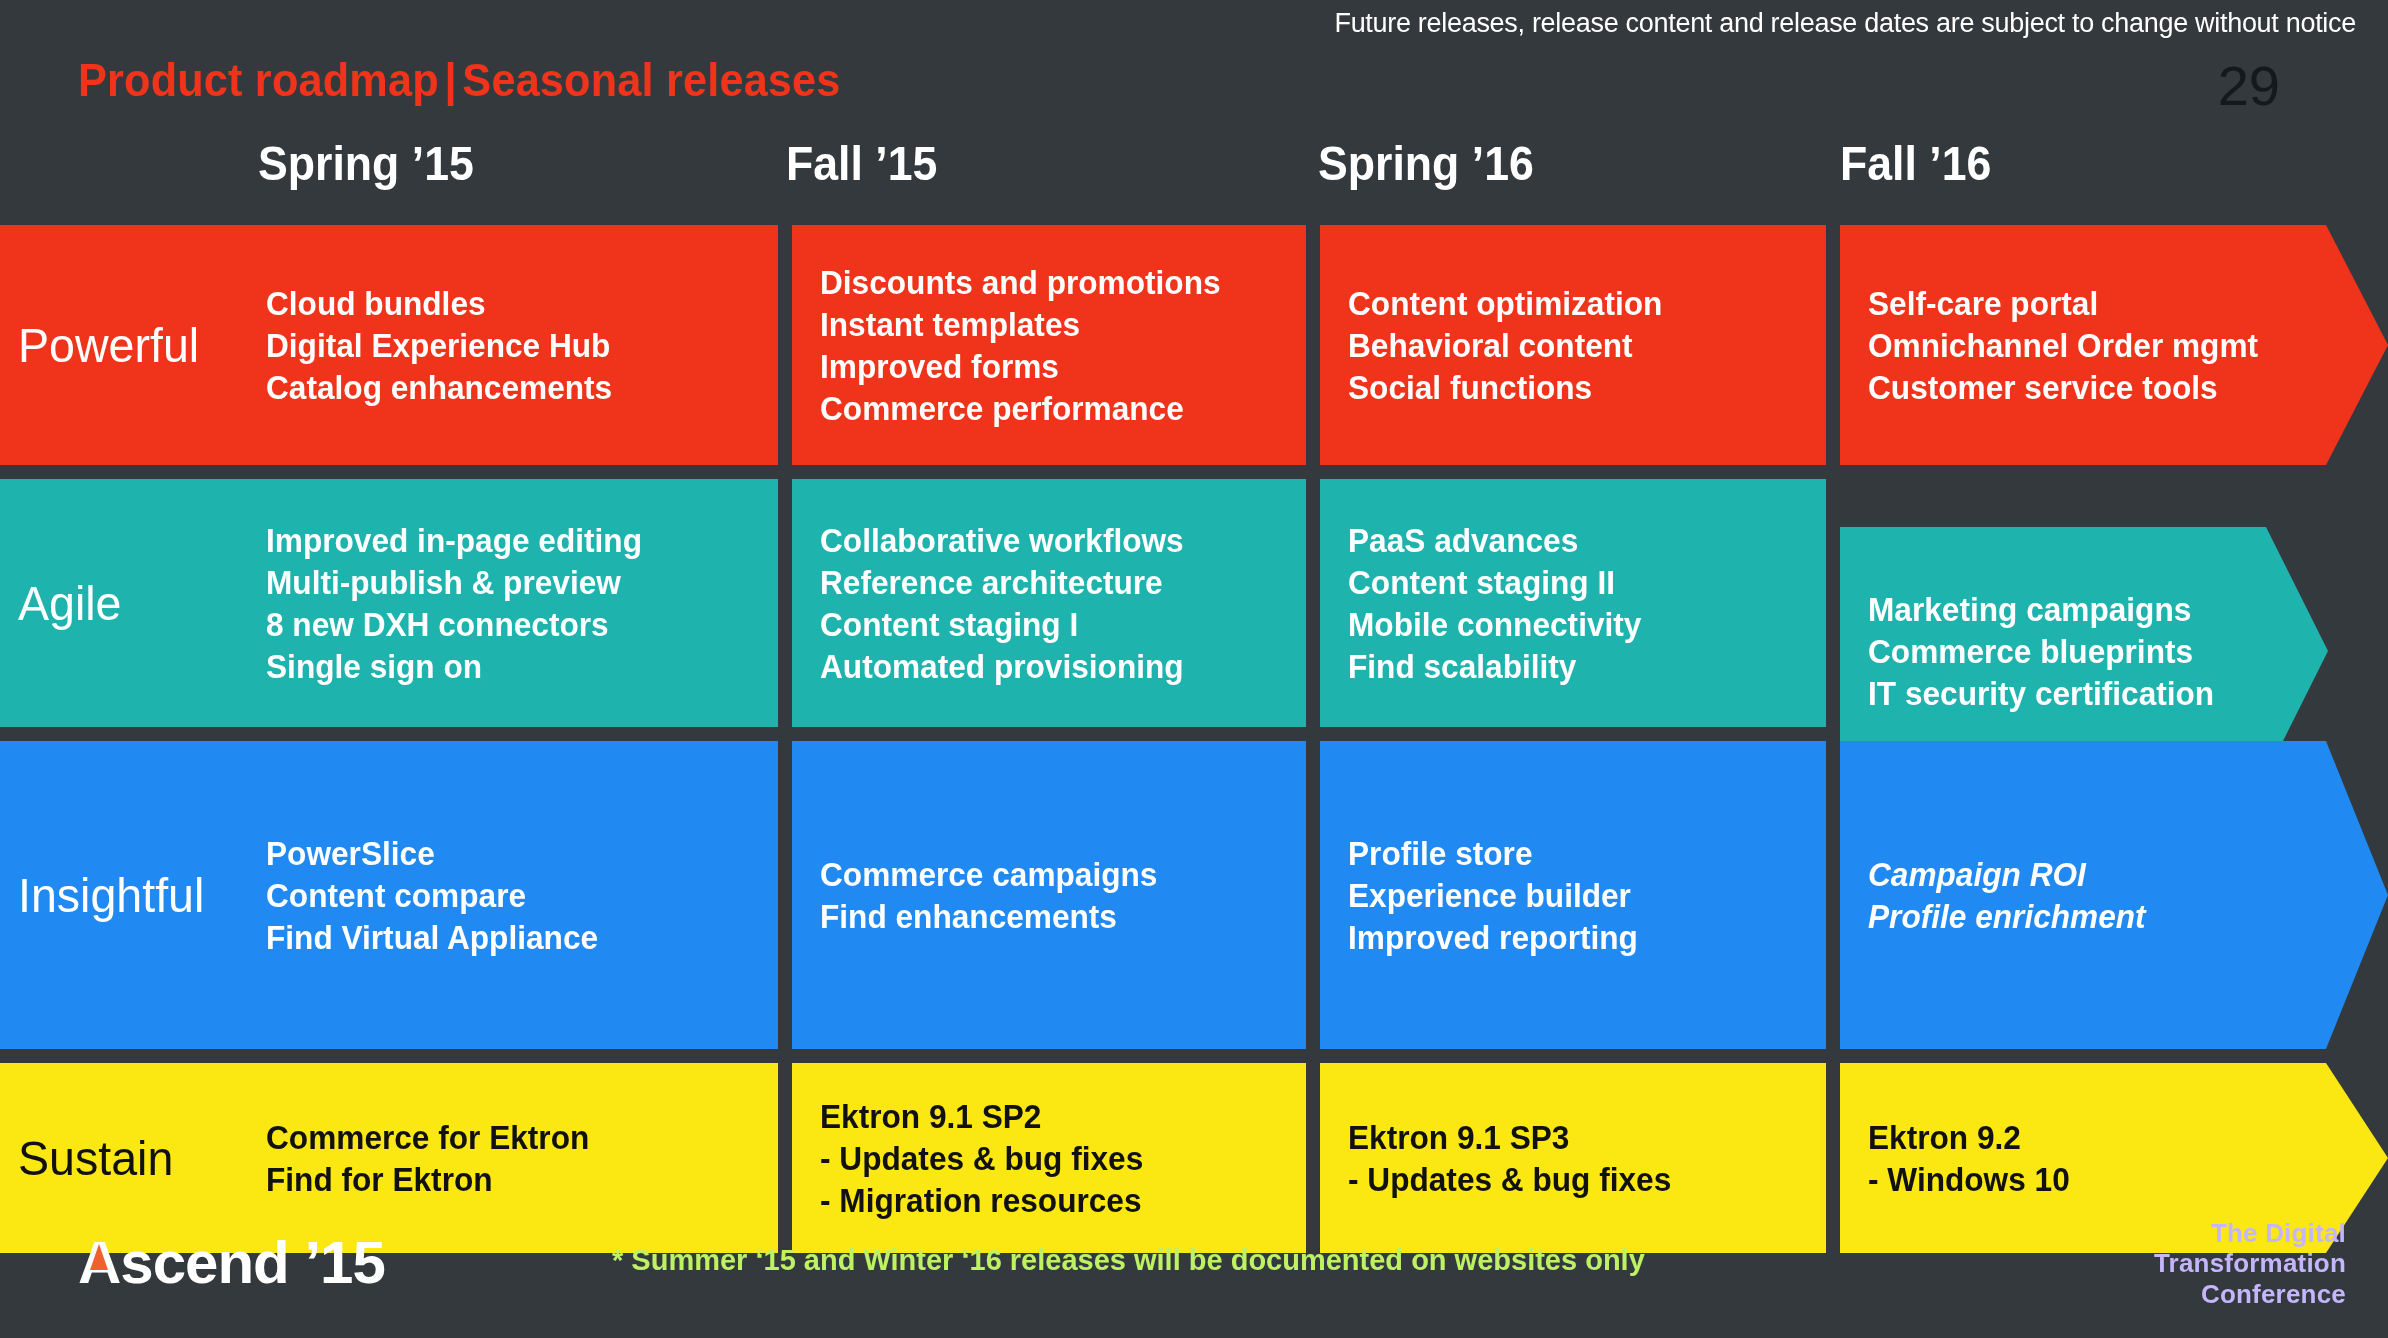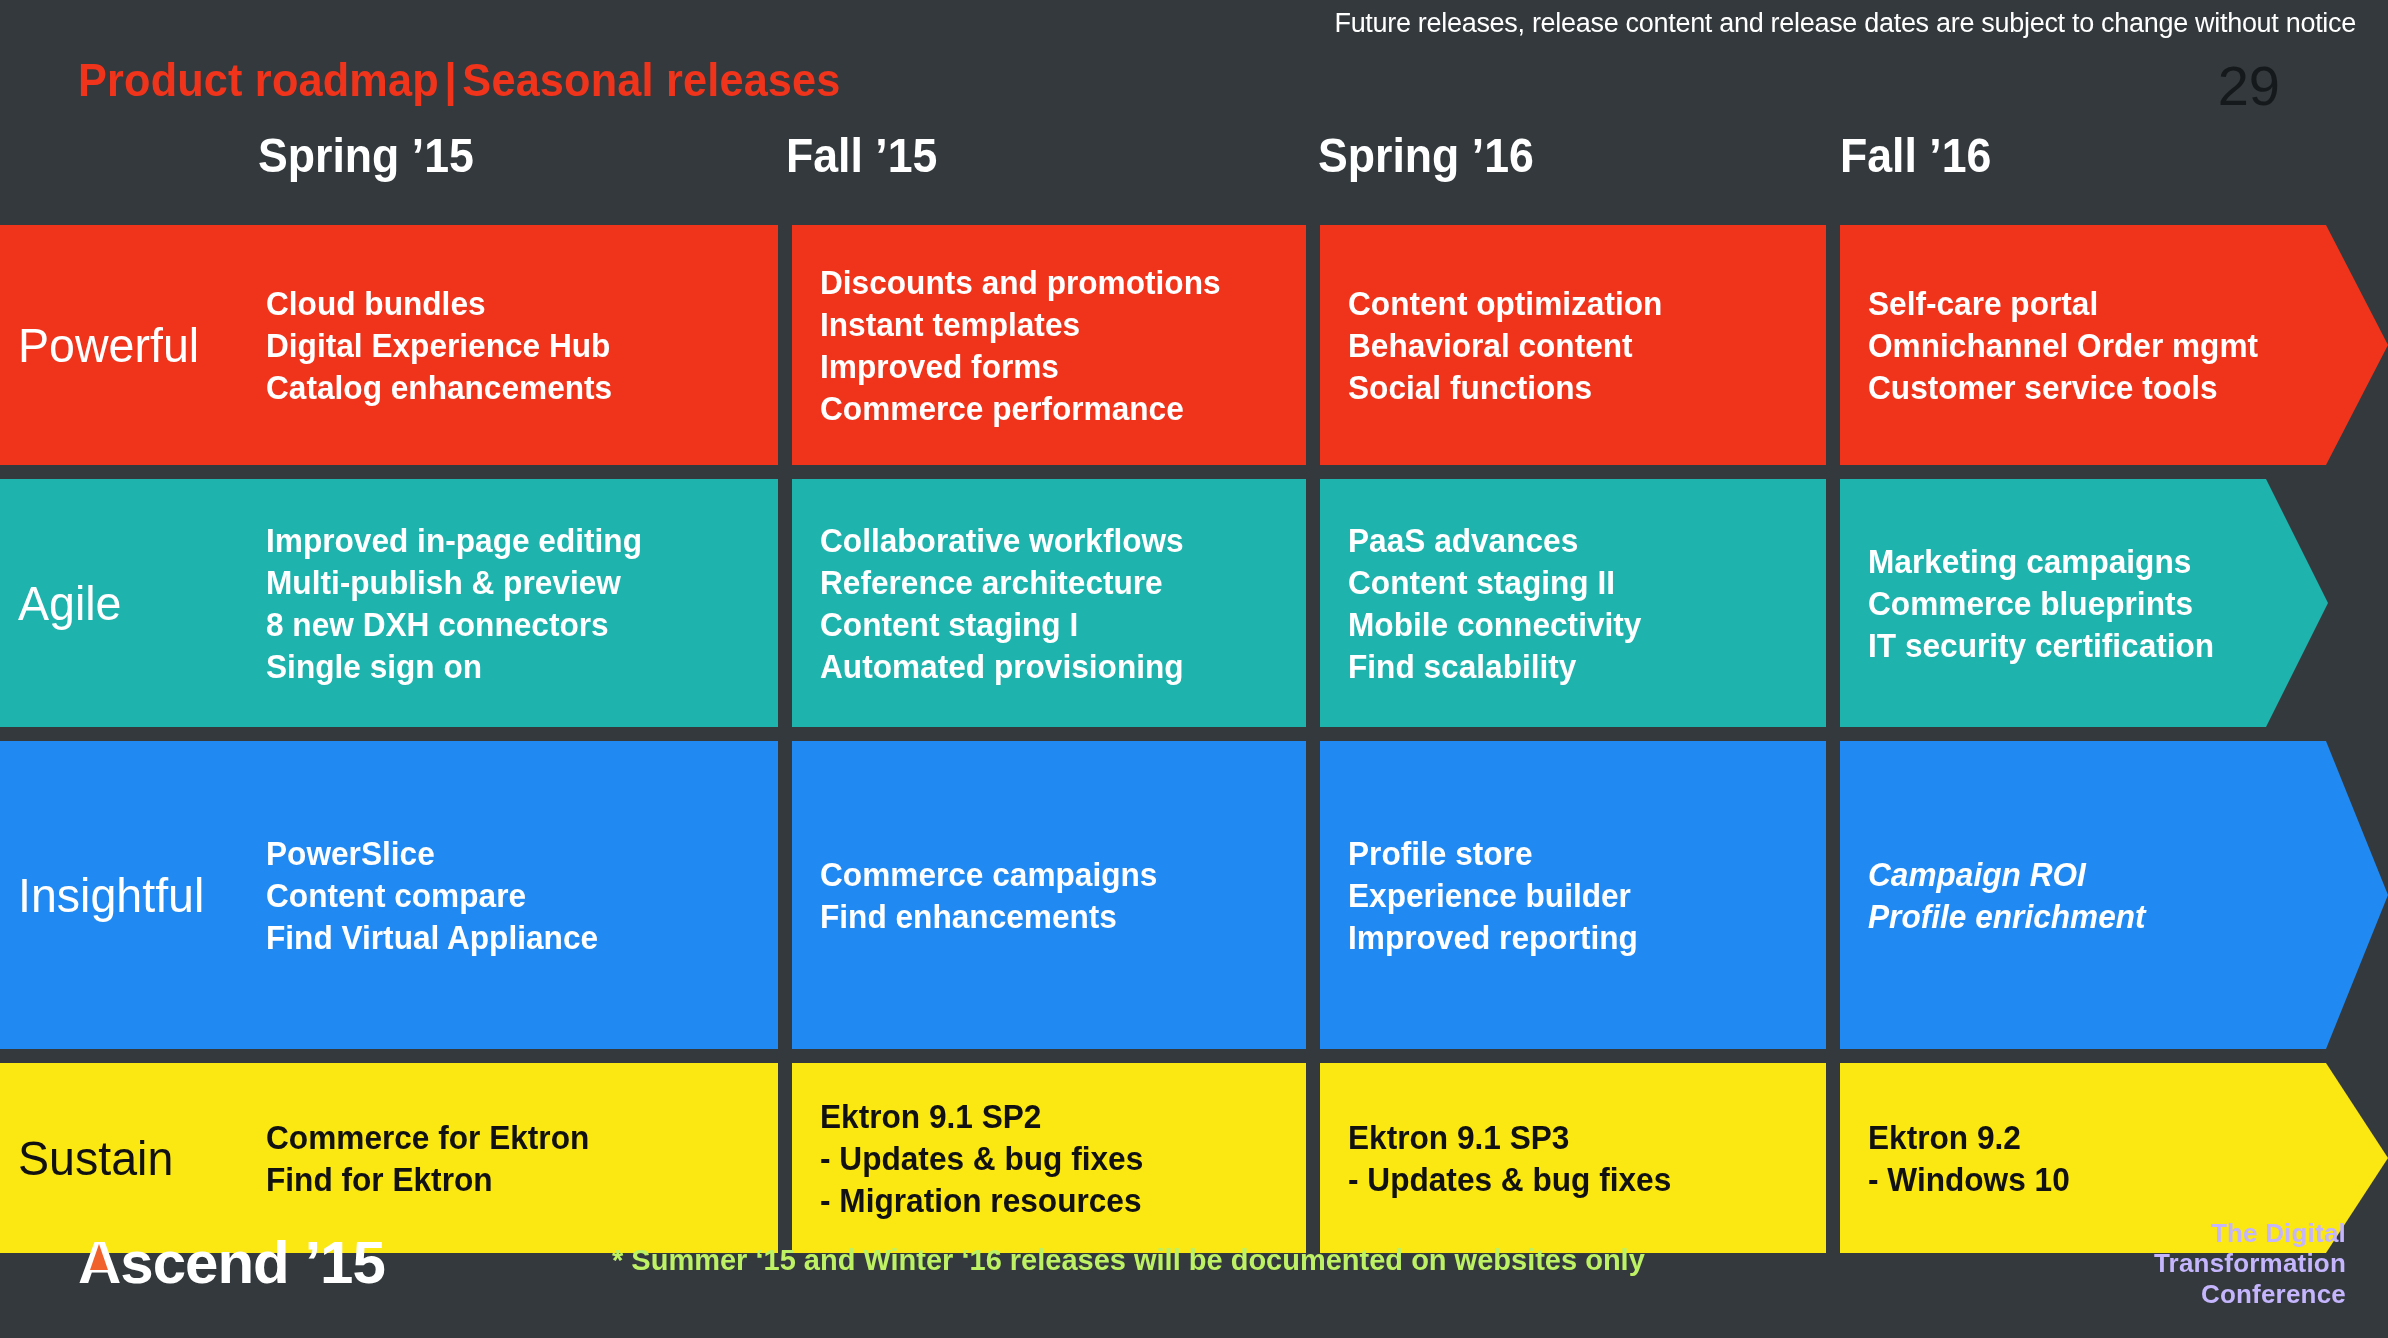--- a/index.html
+++ b/index.html
@@ -49,21 +49,21 @@
     letter-spacing: 0.2px;
     white-space: nowrap;
     transform: scaleX(0.94);
     transform-origin: left center;
   }
   .slide-title .sep { padding: 0 6px; }
 
   
   .col-headers {
     position: absolute;
-    top: 128px;
+    top: 136px;
     left: 0;
     width: 2173px;
     height: 66px;
     text-align: right;
   }
   .col-header {
     position: absolute;
     font-size: 48px;
     font-weight: 700;
     color: #ffffff;
@@ -270,21 +270,21 @@
         </ul>
       </div>
       <div class="cell cell-other" style="left: 792px; width: 514px;">
         <ul class="cell-list">
           <li>Collaborative workflows</li>
           <li>Reference architecture</li>
           <li>Content staging I</li>
           <li>Automated provisioning</li>
         </ul>
       </div>
-      <div class="cell cell-other arrow" style="left: 1840px; width: 488px;">
+      <div class="cell cell-other arrow" style="left: 1840px; width: 488px; margin-top: 48px;">
         <ul class="cell-list">
           <li>Marketing campaigns</li>
           <li>Commerce blueprints</li>
           <li>IT security certification</li>
         </ul>
       </div>
     </div>
     <div class="row row-insightful" style="height: 308px;">
       <div class="cell cell-first" style="left: 0px; width: 778px;">
         <div class="cell-label">Insightful</div>

